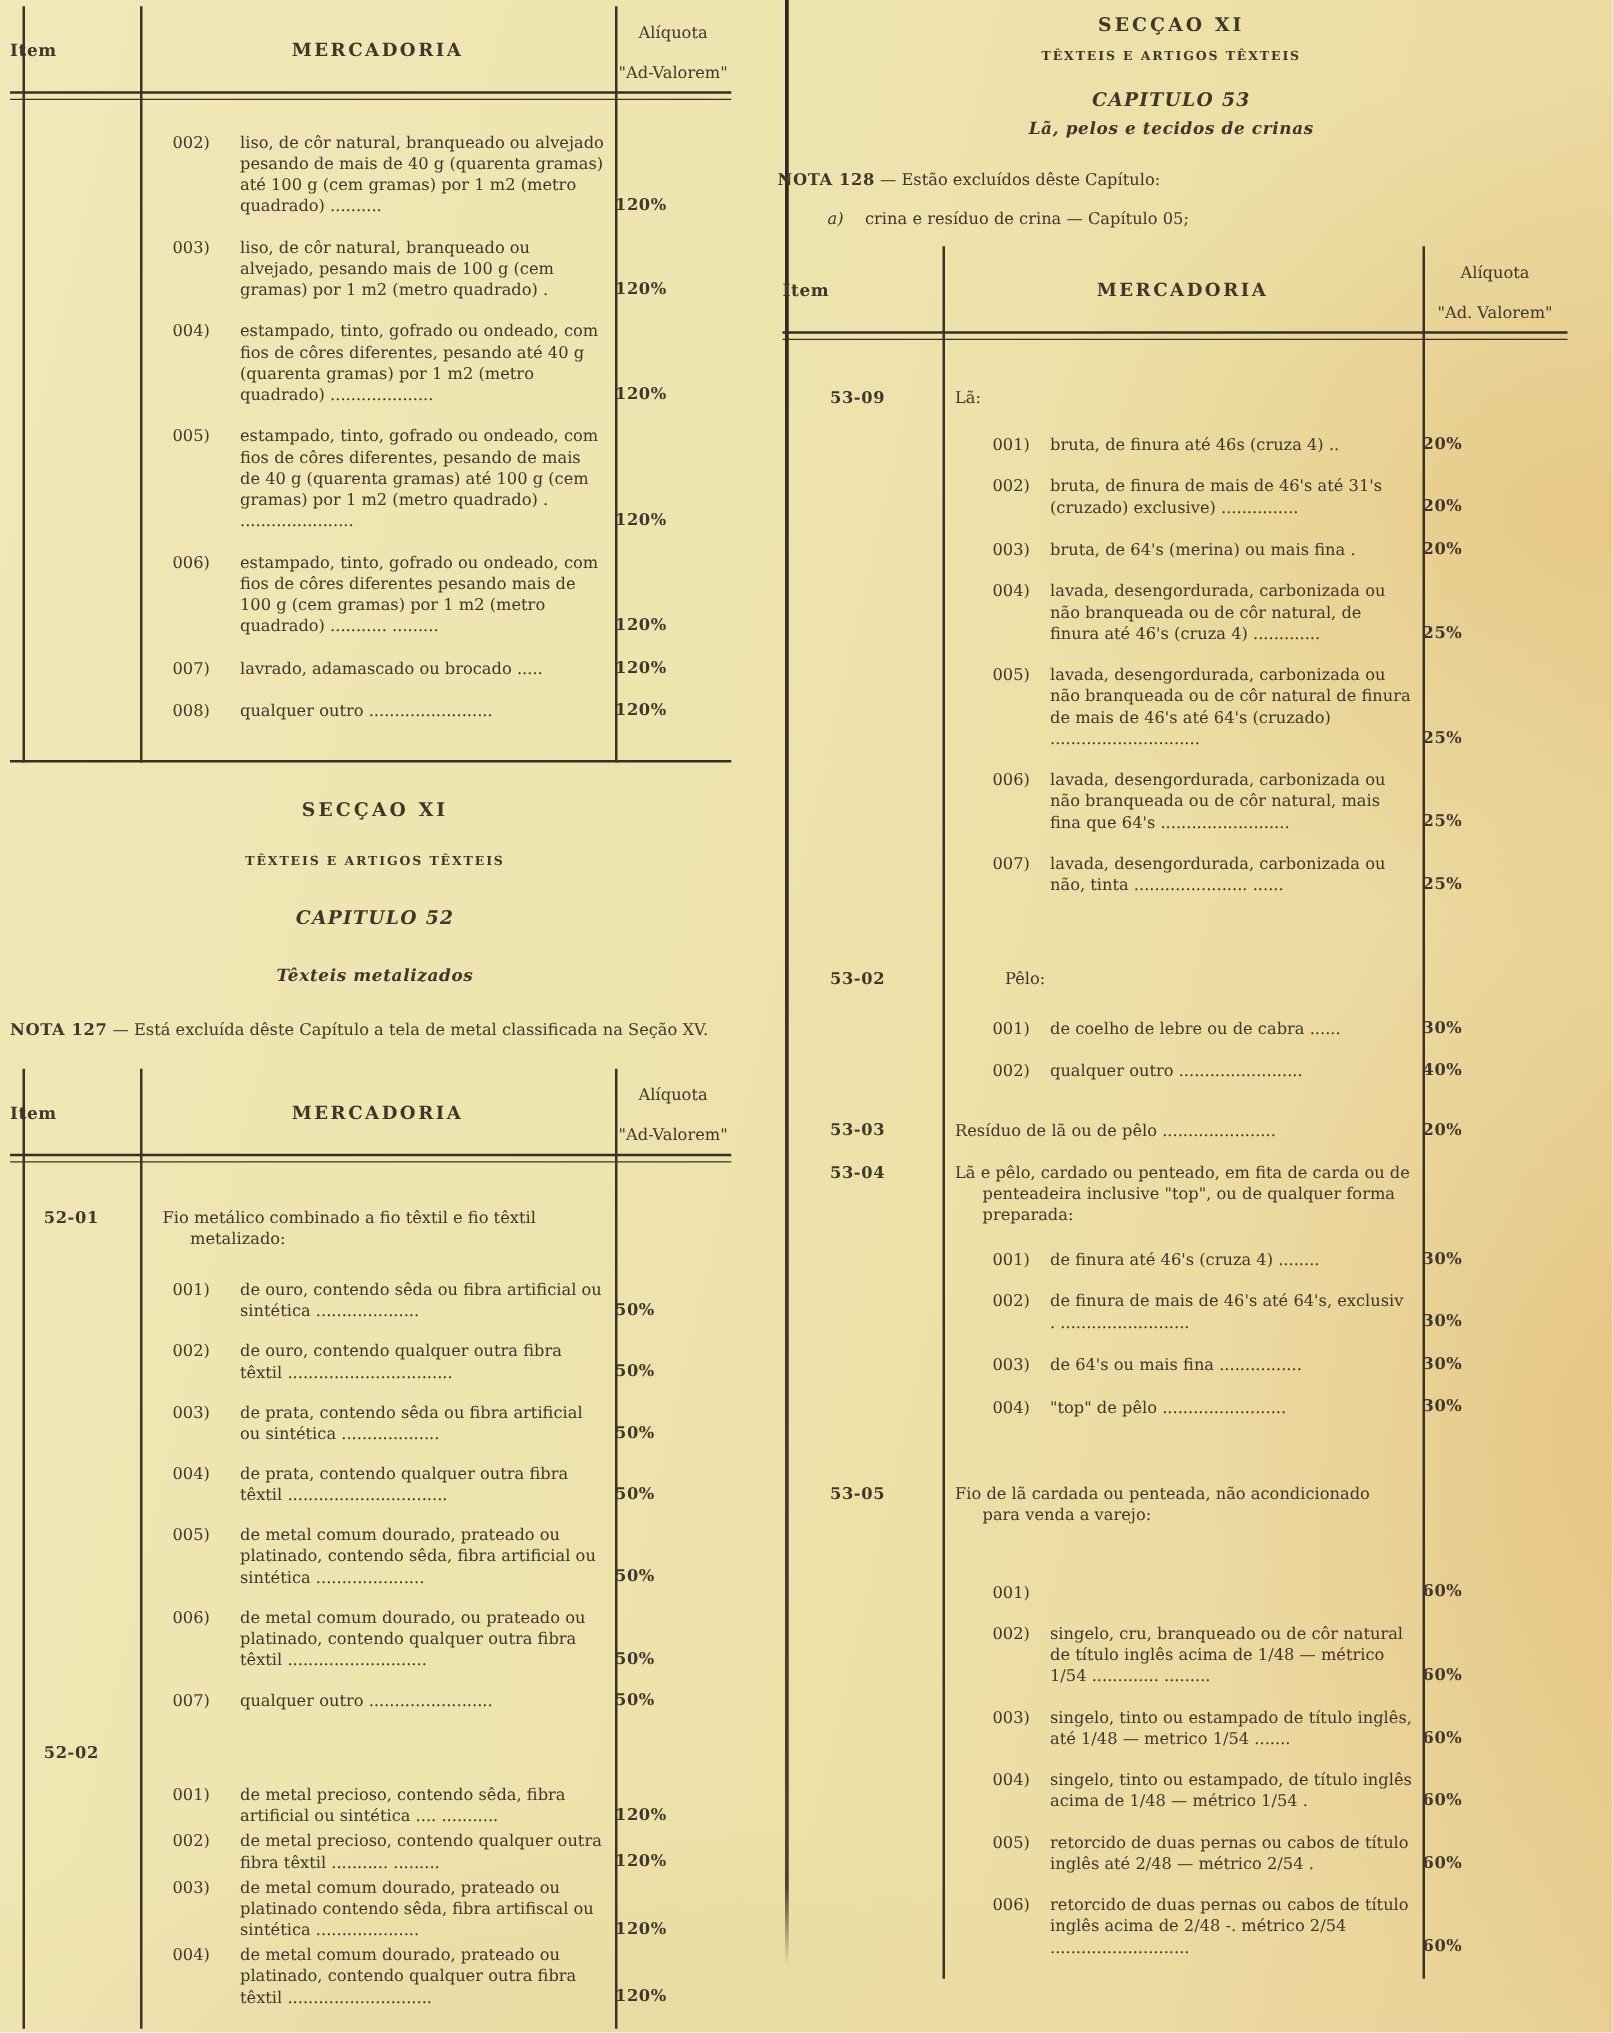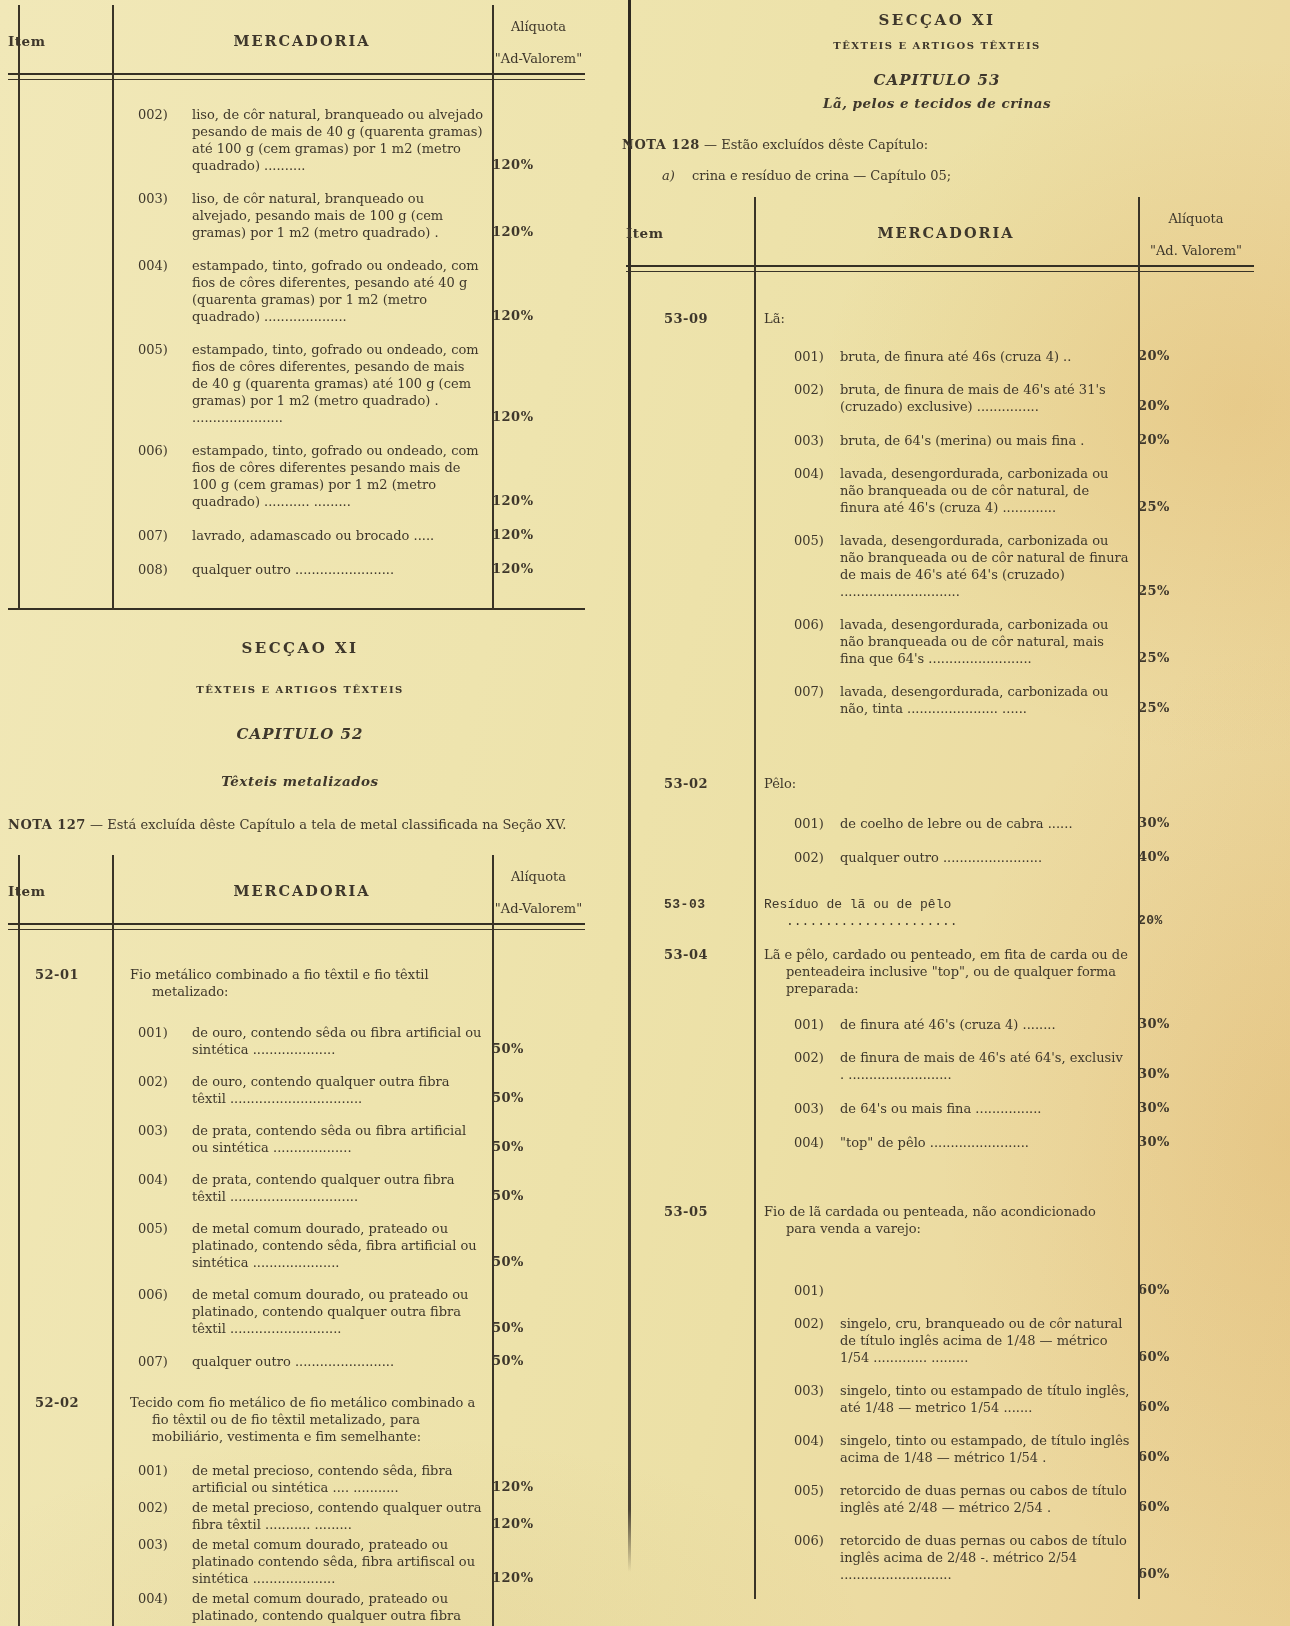--- a/index.html
+++ b/index.html
@@ -238,23 +238,20 @@
           <div class="c-merc">
             <div class="sub" style="padding-left: 26px;">
               <div class="code" style="width: 54px;">007)</div>
               <div class="txt">qualquer outro ........................</div>
             </div>
           </div>
           <div class="c-rate" style="width: 93px;">50%</div>
         </div>
         <div class="row" style="margin-top: 24px;">
           <div class="c-item" style="width: 104px; padding-left: 27px;">52-02</div>
-          <div class="c-merc">
-            <div class="g-head" style="padding-left: 40px; text-indent: -22px;">Tecido com fio metálico de fio metálico combinado a fio têxtil ou de fio têxtil metalizado, para mobiliário, vestimenta e fim semelhante:</div>
-          </div>
           <div class="c-rate" style="width: 93px;"></div>
         </div>
         <div class="row" style="margin-top: 17px;">
           <div class="c-item" style="width: 104px; padding-left: 27px;"></div>
           <div class="c-merc">
             <div class="sub" style="padding-left: 26px;">
               <div class="code" style="width: 54px;">001)</div>
               <div class="txt">de metal precioso, contendo sêda, fibra artificial ou sintética .... ...........</div>
             </div>
           </div>
@@ -390,21 +387,21 @@
         <div class="row" style="margin-top: 16px;">
           <div class="c-item" style="width: 128px; padding-left: 38px;"></div>
           <div class="c-merc">
             <div class="sub" style="padding-left: 40px;">
               <div class="code" style="width: 46px;">007)</div>
               <div class="txt">lavada, desengordurada, carbonizada ou não, tinta ...................... ......</div>
             </div>
           </div>
           <div class="c-rate" style="width: 116px;">25%</div>
         </div>
-        <div class="row" style="margin-top: 58px;">
+        <div class="row" style="margin-top: 58px; gap: 40px;">
           <div class="c-item" style="width: 128px; padding-left: 38px;">53-02</div>
           <div class="c-merc">
             <div class="g-head" style="padding-left: 32px; text-indent: -22px;">Pêlo:</div>
           </div>
           <div class="c-rate" style="width: 116px;"></div>
         </div>
         <div class="row" style="margin-top: 22px;">
           <div class="c-item" style="width: 128px; padding-left: 38px;"></div>
           <div class="c-merc">
             <div class="sub" style="padding-left: 40px;">
@@ -417,21 +414,21 @@
         <div class="row" style="margin-top: 16px;">
           <div class="c-item" style="width: 128px; padding-left: 38px;"></div>
           <div class="c-merc">
             <div class="sub" style="padding-left: 40px;">
               <div class="code" style="width: 46px;">002)</div>
               <div class="txt">qualquer outro ........................</div>
             </div>
           </div>
           <div class="c-rate" style="width: 116px;">40%</div>
         </div>
-        <div class="row" style="margin-top: 30px; font-family: Liberation Mono, monospace;">
+        <div class="row" style="margin-top: 30px;">
           <div class="c-item" style="width: 128px; padding-left: 38px;">53-03</div>
           <div class="c-merc">
             <div class="g-head" style="padding-left: 32px; text-indent: -22px;">Resíduo de lã ou de pêlo ......................</div>
           </div>
           <div class="c-rate" style="width: 116px;">20%</div>
         </div>
         <div class="row" style="margin-top: 16px;">
           <div class="c-item" style="width: 128px; padding-left: 38px;">53-04</div>
           <div class="c-merc">
             <div class="g-head" style="padding-left: 32px; text-indent: -22px;">Lã e pêlo, cardado ou penteado, em fita de carda ou de penteadeira inclusive "top", ou de qualquer forma preparada:</div>

